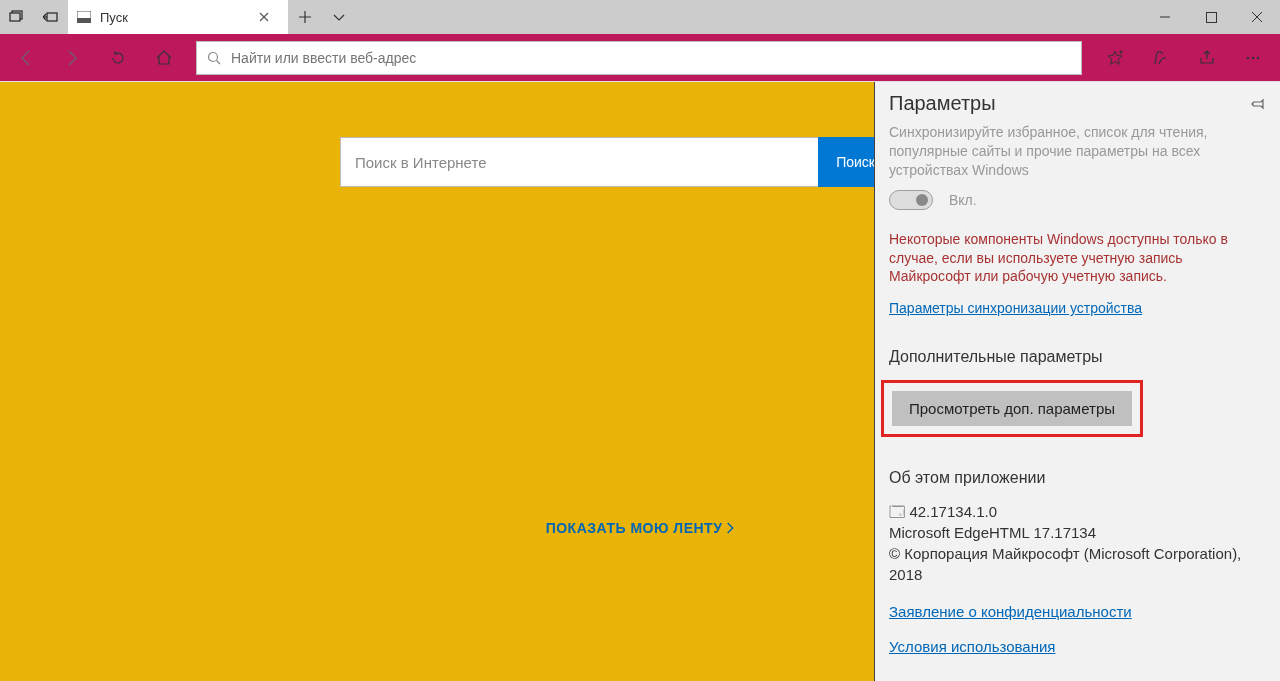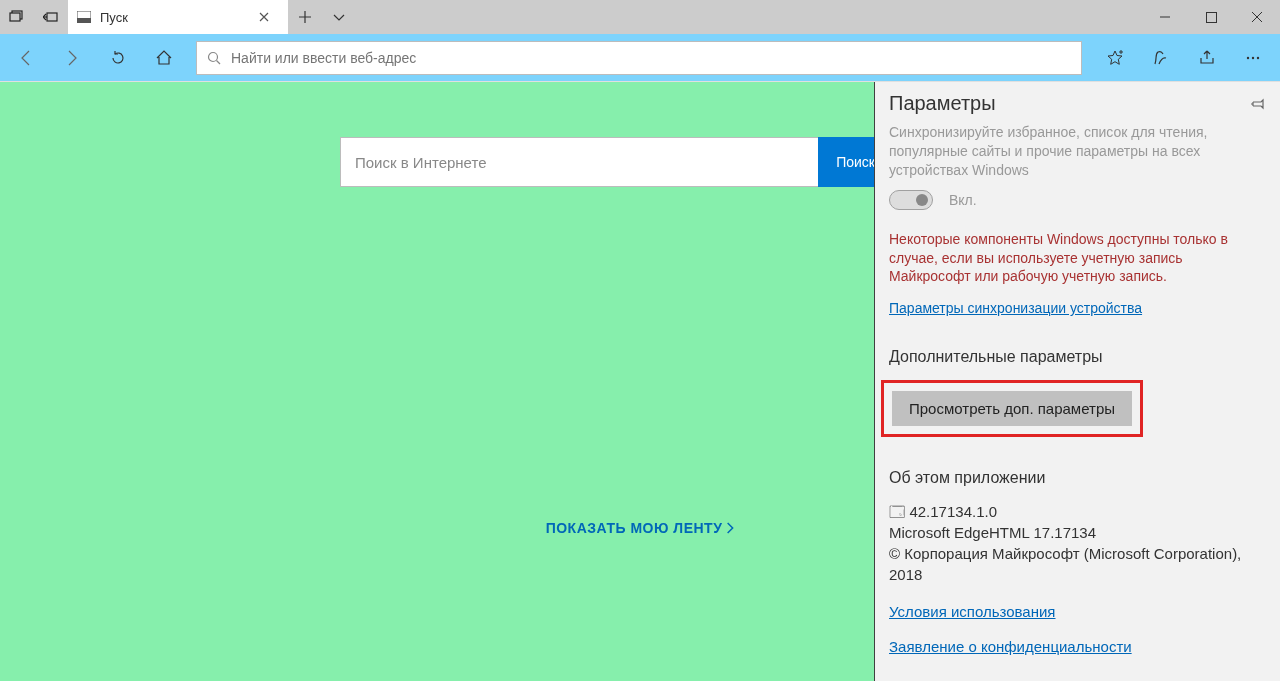--- a/index.html
+++ b/index.html
@@ -11,32 +11,32 @@
 .titlebar .left-icons .win-btn { width: 34px; height: 34px; display: flex; align-items: center; justify-content: center; color: #222; }
 .tab-strip { display: flex; align-items: flex-end; height: 34px; }
 .tab { height: 34px; background: #fff; display: flex; align-items: center; padding: 0 10px 0 8px; min-width: 220px; gap: 8px; font-size: 13px; color: #333; }
 .tab .tab-favicon { width: 16px; height: 16px; display: flex; align-items: center; justify-content: center; }
 .tab .tab-close { width: 28px; height: 28px; margin-left: auto; display: flex; align-items: center; justify-content: center; color: #555; font-size: 14px; }
 .new-tab, .tab-menu { width: 34px; height: 34px; display: flex; align-items: center; justify-content: center; color: #333; }
 .window-ctrls { margin-left: auto; display: flex; }
 .window-ctrls .win-ctrl { width: 46px; height: 34px; display: flex; align-items: center; justify-content: center; color: #333; }
 
 
-.navbar { height: 48px; background: #7dd3fc; border-bottom: 1px solid #e0e0e0; display: flex; align-items: center; padding: 0 4px; gap: 2px; }
+.navbar { height: 48px; background: #be185d; border-bottom: 1px solid #e0e0e0; display: flex; align-items: center; padding: 0 4px; gap: 2px; }
 .navbar .nav-btn { width: 44px; height: 48px; display: flex; align-items: center; justify-content: center; color: #666; }
 .navbar .nav-btn.enabled { color: #333; }
 .addr { flex: 1; height: 34px; border: 1px solid #bcbcbc; background: #fff; display: flex; align-items: center; padding: 0 10px; gap: 10px; margin: 0 8px; }
 .addr svg { color: #888; }
 .addr input { border: none; outline: none; flex: 1; font-size: 14px; color: #333; background: transparent; }
 .navbar .right-btns { display: flex; }
 .navbar .right-btns .nav-btn { width: 46px; }
 
 
 .body-wrap { position: relative; height: calc(681px - 34px - 48px); }
-.content-area { position: absolute; inset: 0; background: #86efac; }
+.content-area { position: absolute; inset: 0; background: #eab308; }
 .search-row { position: absolute; top: 55px; left: 50%; transform: translateX(-50%); display: flex; width: 600px; }
 .search-row input { flex: 1; height: 50px; border: 1px solid #bcbcbc; border-right: none; padding: 0 14px; font-size: 15px; color: #333; outline: none; }
 .search-row input::placeholder { color: #888; }
 .search-row .search-btn { height: 50px; padding: 0 18px; background: #0078d4; color: #fff; border: none; font-size: 14px; }
 .feed-link { position: absolute; top: 438px; left: 50%; transform: translateX(-50%); color: #0067b8; font-size: 14px; font-weight: 600; letter-spacing: 0.5px; display: inline-flex; align-items: center; gap: 4px; cursor: pointer; }
 
 
 .flyout { position: absolute; top: 0; right: 0; width: 406px; height: 100%; background: #f2f2f2; border-left: 1px solid #404040; display: flex; flex-direction: column; font-size: 14px; color: #333; }
 .flyout-header { display: flex; align-items: center; padding: 10px 14px 8px 14px; }
 .flyout-header h2 { font-size: 20px; font-weight: 400; color: #333; }
@@ -214,19 +214,19 @@
       <div class="adv-btn-wrap">
         <button class="adv-btn">Просмотреть доп. параметры</button>
       </div>
 
       <h3 class="section-h">Об этом приложении</h3>
       <div class="about-block">
         <div class="ver-line">🗔 42.17134.1.0</div>
         <div>Microsoft EdgeHTML 17.17134</div>
         <div>© Корпорация Майкрософт (Microsoft Corporation), 2018</div>
         <div class="about-links">
+          <a class="link">Заявление о конфиденциальности</a>
           <a class="link">Условия использования</a>
-          <a class="link">Заявление о конфиденциальности</a>
         </div>
       </div>
     </div>
   </div>
 </div>
 
 </body></html>

